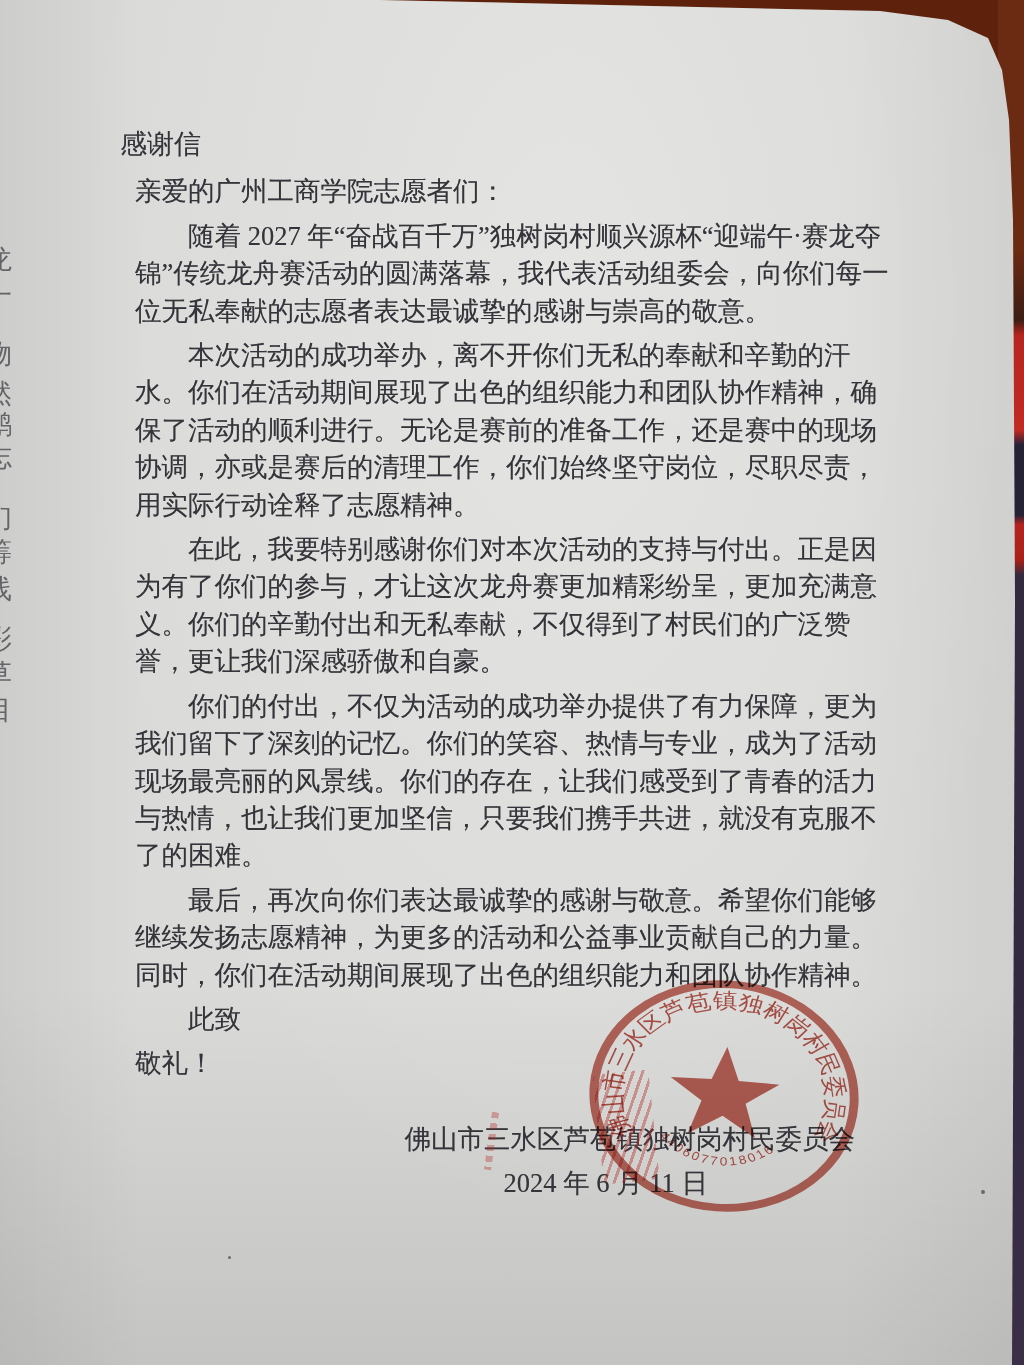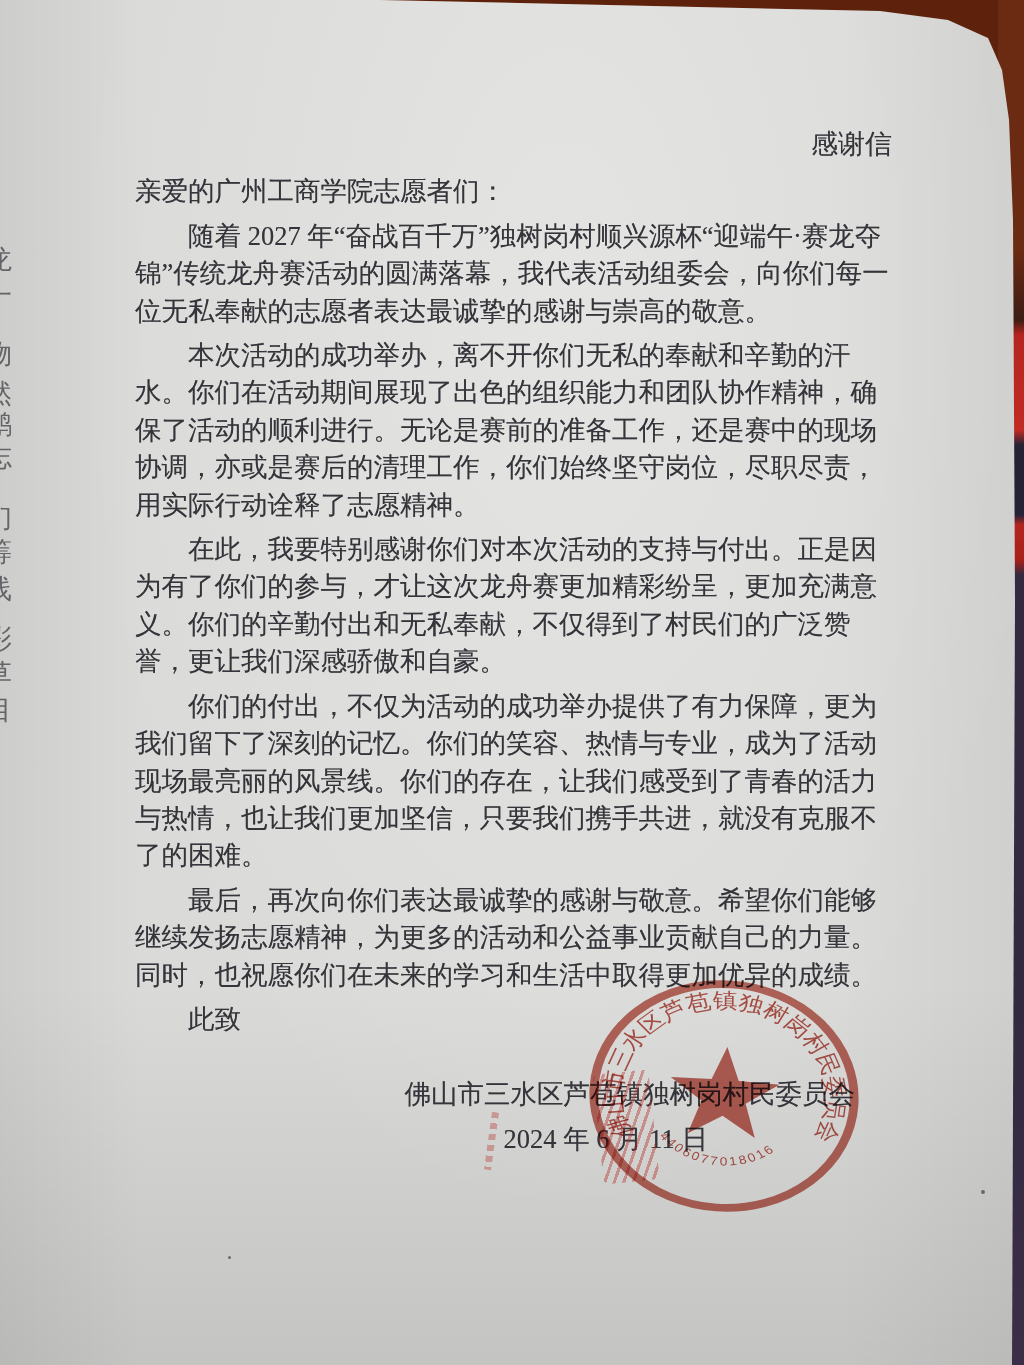--- a/index.html
+++ b/index.html
@@ -32,21 +32,21 @@
   .edge-glyphs p{
     position:absolute;left:-15px;margin:0;font-size:27px;line-height:27px;
     color:#4b4b50;opacity:.8;
   }
   
   .letter{
     position:absolute;left:128px;top:126px;width:772px;
     font-size:26.5px;line-height:37.4px;color:#34343a;
     text-shadow:0 0 0.6px rgba(70,70,75,0.45);
   }
-  .letter-title{margin:0 0 10px 0;text-align:right;transform:translateX(-8px);
+  .letter-title{margin:0 0 10px 0;text-align:left;transform:translateX(-8px);
     font-size:27px;font-weight:normal;}
   .letter p{margin:7px;}
   .body-paragraphs p{text-indent:2em;}
   .salutation{text-indent:0;}
   .greeting{text-indent:2em;}
   .closing-pre{text-indent:2em;}
   .closing-salute{text-indent:0;}
   .signature{text-align:right;padding-right:38px;margin-top:38px !important;}
   .date-line{text-align:right;padding-right:185px;}
   
@@ -94,23 +94,24 @@
   </div>
 
 <div class="letter">
   <h1 class="letter-title">感谢信</h1>
   <p class="salutation">亲爱的广州工商学院志愿者们：</p>
   <div class="body-paragraphs">
       <p>随着 2027 年“奋战百千万”独树岗村顺兴源杯“迎端午·赛龙夺锦”传统龙舟赛活动的圆满落幕，我代表活动组委会，向你们每一位无私奉献的志愿者表达最诚挚的感谢与崇高的敬意。</p>
       <p>本次活动的成功举办，离不开你们无私的奉献和辛勤的汗水。你们在活动期间展现了出色的组织能力和团队协作精神，确保了活动的顺利进行。无论是赛前的准备工作，还是赛中的现场协调，亦或是赛后的清理工作，你们始终坚守岗位，尽职尽责，用实际行动诠释了志愿精神。</p>
       <p>在此，我要特别感谢你们对本次活动的支持与付出。正是因为有了你们的参与，才让这次龙舟赛更加精彩纷呈，更加充满意义。你们的辛勤付出和无私奉献，不仅得到了村民们的广泛赞誉，更让我们深感骄傲和自豪。</p>
       <p>你们的付出，不仅为活动的成功举办提供了有力保障，更为我们留下了深刻的记忆。你们的笑容、热情与专业，成为了活动现场最亮丽的风景线。你们的存在，让我们感受到了青春的活力与热情，也让我们更加坚信，只要我们携手共进，就没有克服不了的困难。</p>
-      <p>最后，再次向你们表达最诚挚的感谢与敬意。希望你们能够继续发扬志愿精神，为更多的活动和公益事业贡献自己的力量。同时，也祝愿你们在未来的学习和生活中取得更加优异的成绩。</p>
+      <p>最后，再次向你们表达最诚挚的感谢与敬意。希望你们能够继续发扬志愿精神，为更多的活动和公益事业贡献自己的力量。同时，你们在活动期间展现了出色的组织能力和团队协作精神。</p>
     </div>
   <p class="closing-pre">此致</p>
+  <p class="closing-salute">敬礼！</p>
   <p class="signature">佛山市三水区芦苞镇独树岗村民委员会</p>
   <p class="date-line">2024 年 6 月 11 日</p>
 </div>
 
 <div class="seal-ghost-mark"></div>
 <div class="seal-ghost-hatch"></div>
 
 <svg class="seal" viewBox="0 0 300 300" preserveAspectRatio="none">
   <g fill="none" stroke="none">
     <circle cx="150" cy="150" r="132" stroke="#b43a2c" stroke-width="9" opacity="0.82"></circle>

